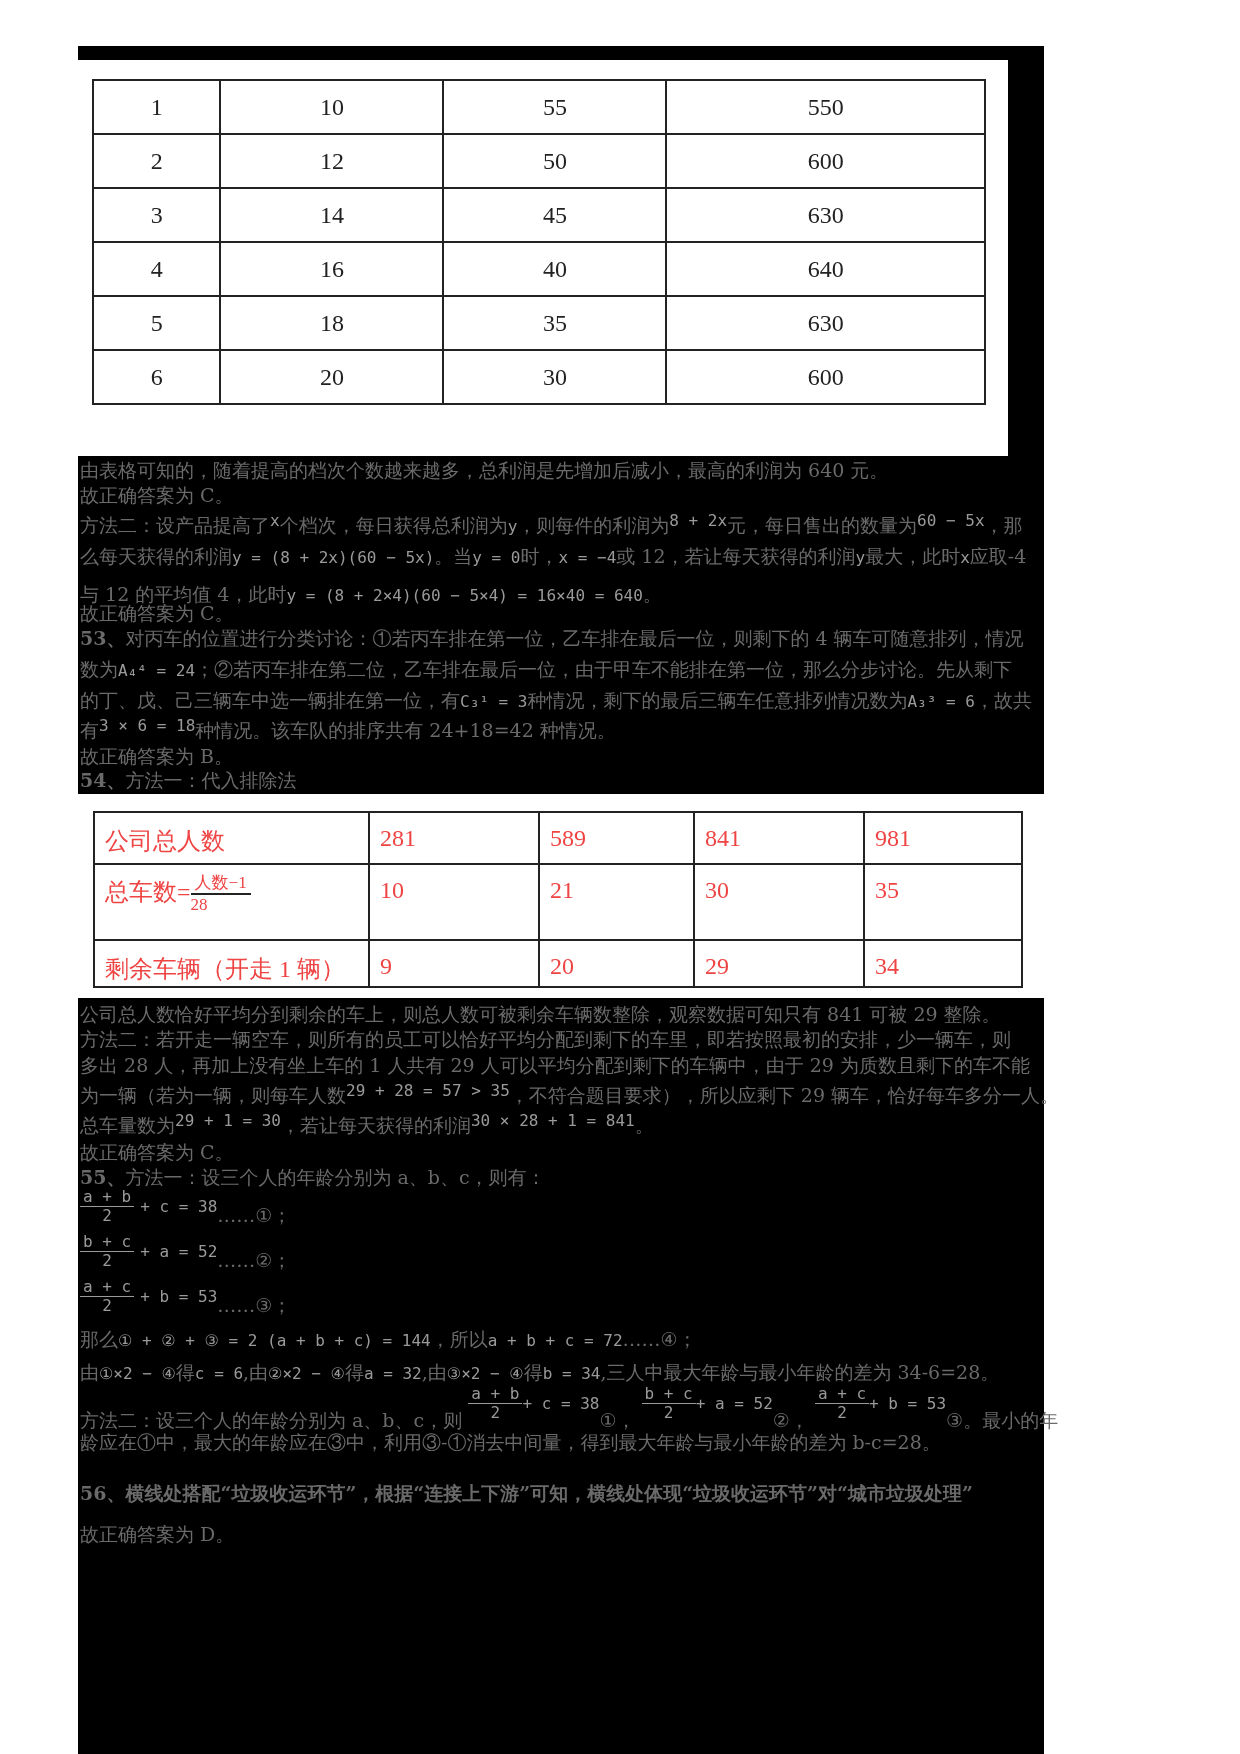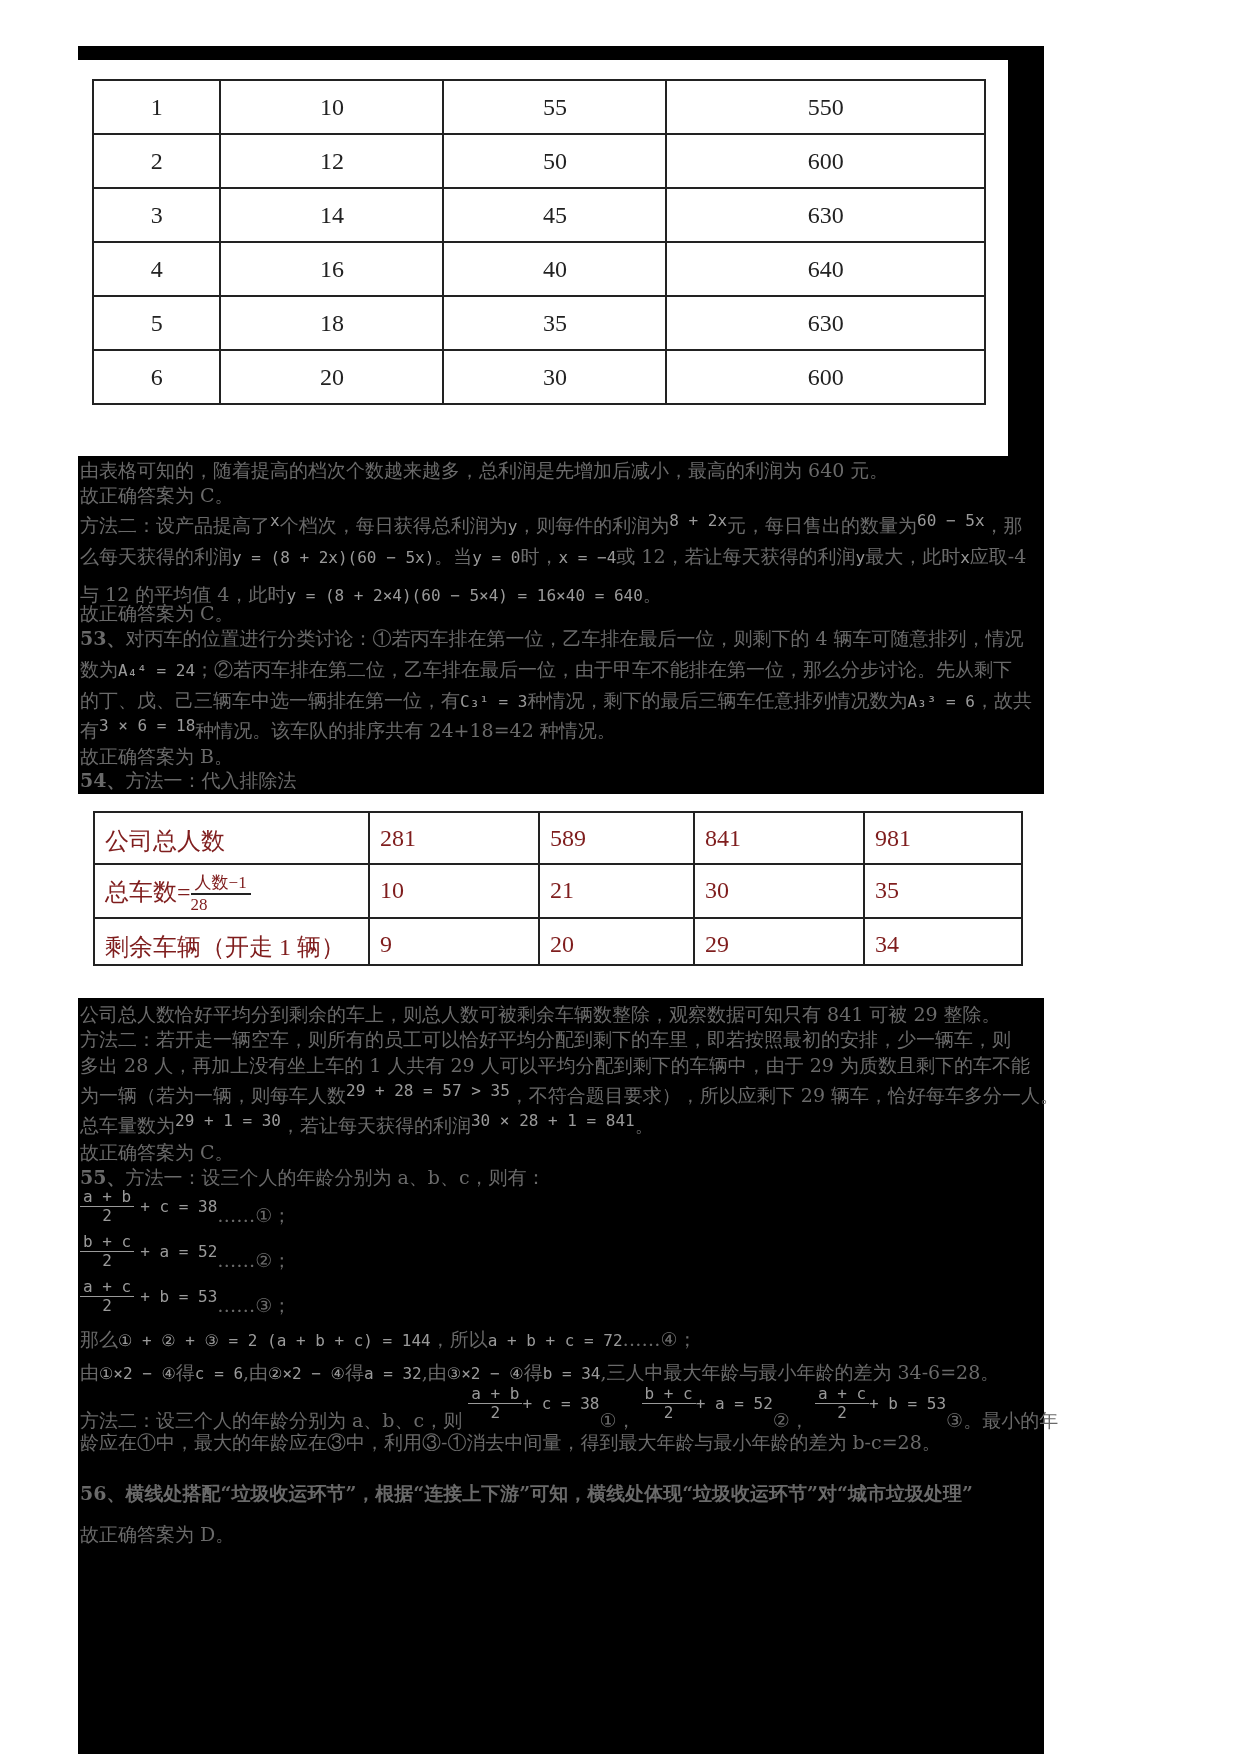--- a/index.html
+++ b/index.html
@@ -9,21 +9,21 @@
   .txt { color:#6a6a6a; font-size:19px; line-height:28px; white-space:nowrap; position:absolute; left:80px;
          font-family:"DejaVu Serif","Liberation Serif", serif; }
   .b { font-weight:bold; }
   .math { color:#9a9a9a; font-family:"DejaVu Sans Mono","Liberation Mono", monospace; font-size:16px; }
   .sup { position:relative; top:-6px; }
   table { border-collapse:collapse; position:absolute; background:#fff; }
   .t1 td { border:2px solid #222; text-align:center; font-size:24px; color:#222; height:50px;
            font-family:"Liberation Serif","DejaVu Serif", serif; }
   .t1 th { border:2px solid #222; text-align:center; font-size:26px; color:#333; font-weight:normal; height:50px;
            font-family:"Liberation Serif","DejaVu Serif", serif; }
-  .t2 td { border:2px solid #222; font-size:24px; color:#7f1d1d; padding-left:10px; vertical-align:top; padding-top:12px;
+  .t2 td { border:2px solid #222; font-size:24px; color:#ef4444; padding-left:10px; vertical-align:top; padding-top:12px;
            font-family:"Liberation Serif","DejaVu Serif", serif; }
   .frac { display:inline-block; vertical-align:middle; text-align:left; font-size:17px; line-height:20px; }
   .frac .num { border-bottom:2px solid #222; padding:0 4px; }
   .vfrac { display:inline-block; vertical-align:middle; text-align:center; line-height:18px; }
   .vfrac .num { border-bottom:1px solid #9a9a9a; padding:0 3px; }
   .watermark { position:absolute; left:332px; top:1812px; width:278px; height:32px; background:#fff; color:#000;
                font-size:19px; line-height:32px; text-align:center; font-family:"DejaVu Serif","Liberation Serif", serif; }
 </style>
 </head>
 <body>
@@ -107,21 +107,21 @@
 
 <table class="t2" style="left:93px; top:811px; width:930px;">
   <tbody>
       <tr style="height:52px;">
     <td style="width:262px;">公司总人数</td>
     <td style="width:157px;">281</td>
     <td style="width:142px;">589</td>
     <td style="width:157px;">841</td>
     <td>981</td>
   </tr>
-  <tr style="height:54px;">
+  <tr style="height:76px;">
     <td style="padding-top:8px;">
       <span>总车数=</span><span class="frac"><div class="num">人数−1</div><div>28</div></span>
     </td>
     <td>10</td>
     <td>21</td>
     <td>30</td>
     <td>35</td>
   </tr>
   <tr style="height:36px;">
     <td>剩余车辆（开走 1 辆）</td>

